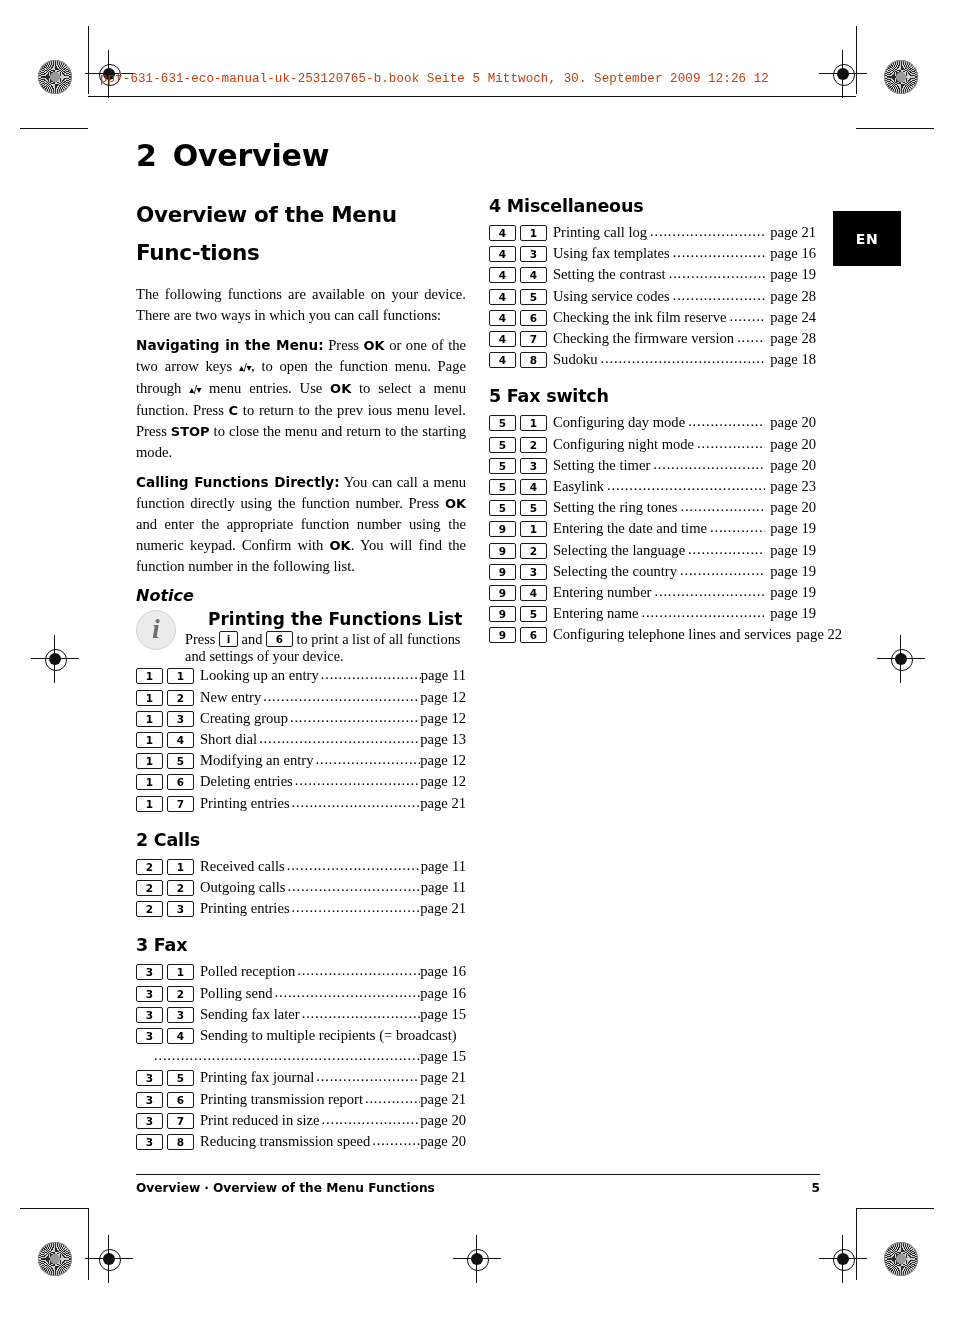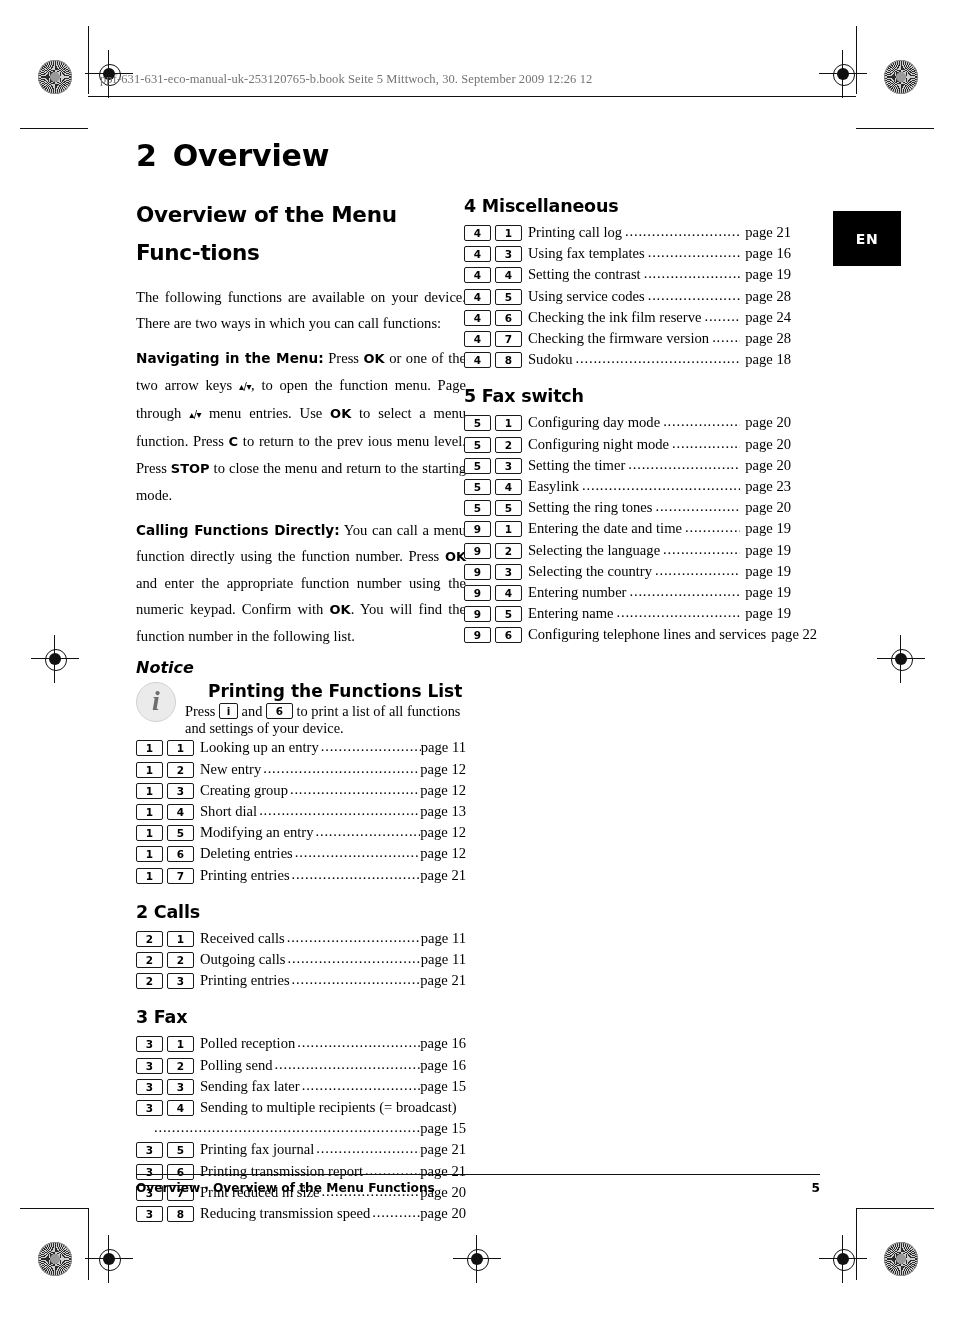--- a/index.html
+++ b/index.html
@@ -34,53 +34,53 @@
     background:#111;
   }
   .reg-target .vl{position:absolute;left:16px;top:-7px;width:1px;height:48px;background:#111;}
   .reg-target .hl{position:absolute;top:16px;left:-7px;height:1px;width:48px;background:#111;}
 
   .trim{position:absolute;background:#111;}
 
   
   .book-header{
     position:absolute;left:100px;top:72px;width:740px;
-    font-family:Liberation Serif, serif;
-    font-size:12.5px;color:#737373;white-space:nowrap;letter-spacing:.1px;
+    font-family:Liberation Mono, monospace;
+    font-size:12.5px;color:#c2410c;white-space:nowrap;letter-spacing:.1px;
   }
   .header-rule{position:absolute;left:88px;top:96px;width:768px;height:1px;background:#111;}
 
   
   .chapter{
     position:absolute;left:136px;top:138px;
     font-family:"DejaVu Sans", sans-serif;
     font-weight:bold;font-size:30px;letter-spacing:-.2px;color:#000;
   }
   .chapter .num{margin-right:16px;}
 
   
   .col{position:absolute;top:196px;}
   .col-left{left:136px;width:330px;}
-  .col-right{left:464px;width:327px;}
+  .col-right{left:489px;width:327px;}
 
   h2.sec-title{
     font-family:"DejaVu Sans", sans-serif;
     font-weight:bold;font-size:21.5px;line-height:38px;
     margin:0 0 12px 0;letter-spacing:-.3px;
   }
   h3.grp-title{
     font-family:"DejaVu Sans", sans-serif;
     font-weight:bold;font-size:17.5px;line-height:21px;
     margin:16px 0 5px 0;letter-spacing:-.2px;
   }
   h3.grp-title.first{margin-top:0;}
 
   p.body{
     margin:0 0 9px 0;
-    font-size:14.6px;line-height:26px;
+    font-size:14.6px;line-height:21px;
     text-align:justify;
     -webkit-hyphens:auto;hyphens:auto;
   }
   p.body .b{font-family:"DejaVu Sans", sans-serif;font-weight:bold;font-size:13.6px;}
   .keycap-txt{font-family:"DejaVu Sans", sans-serif;font-weight:bold;font-size:13px;}
   .arrowpair{font-family:"DejaVu Sans", sans-serif;font-size:10px;letter-spacing:-.5px;}
 
   
   .notice-label{
     font-family:"DejaVu Sans", sans-serif;

